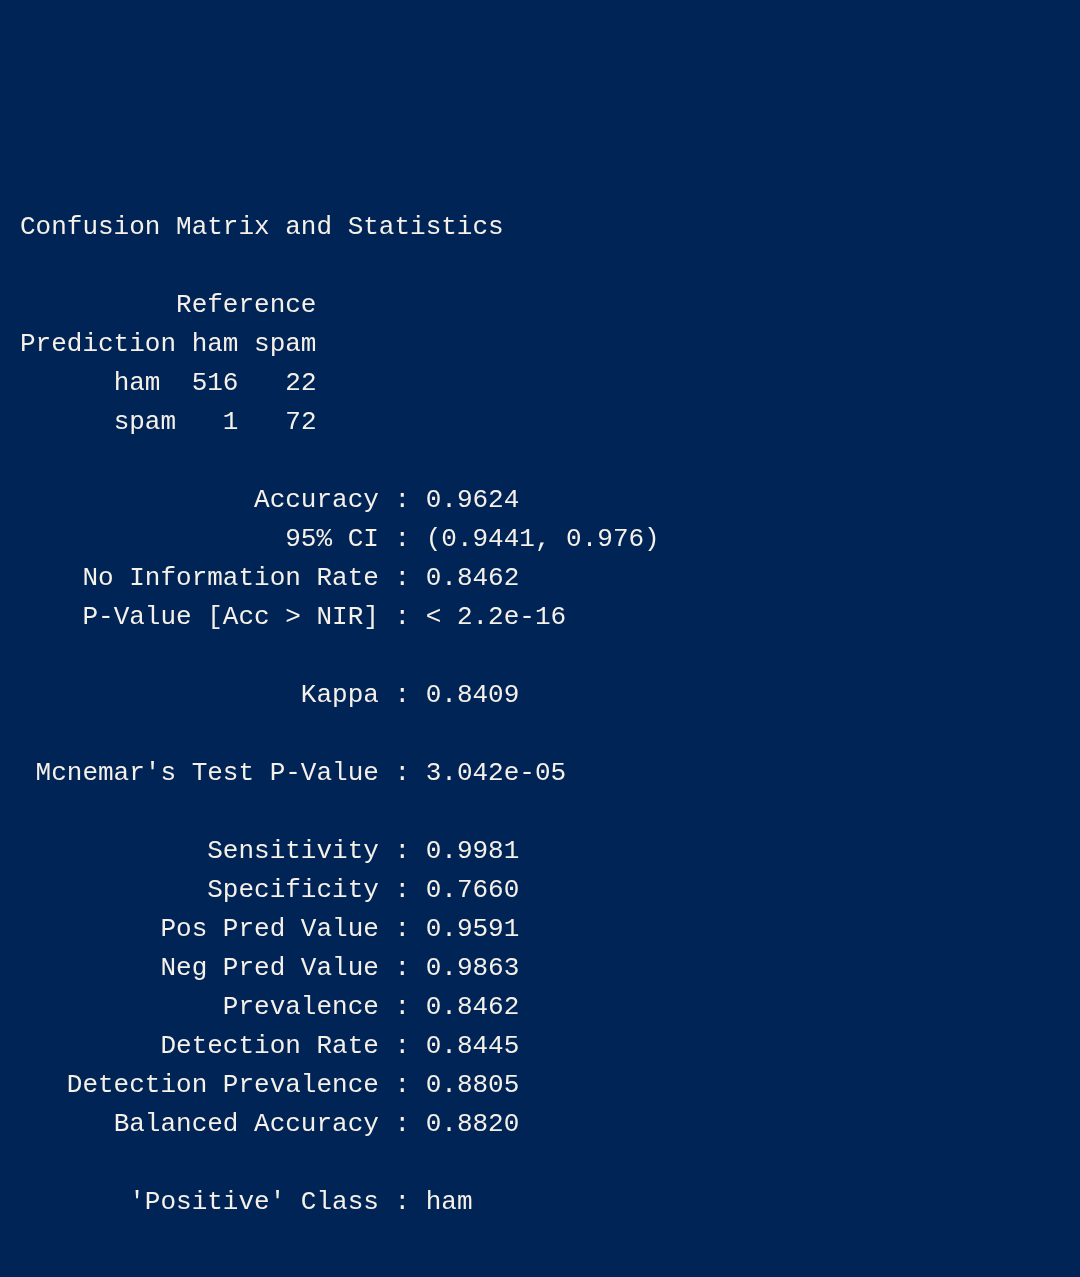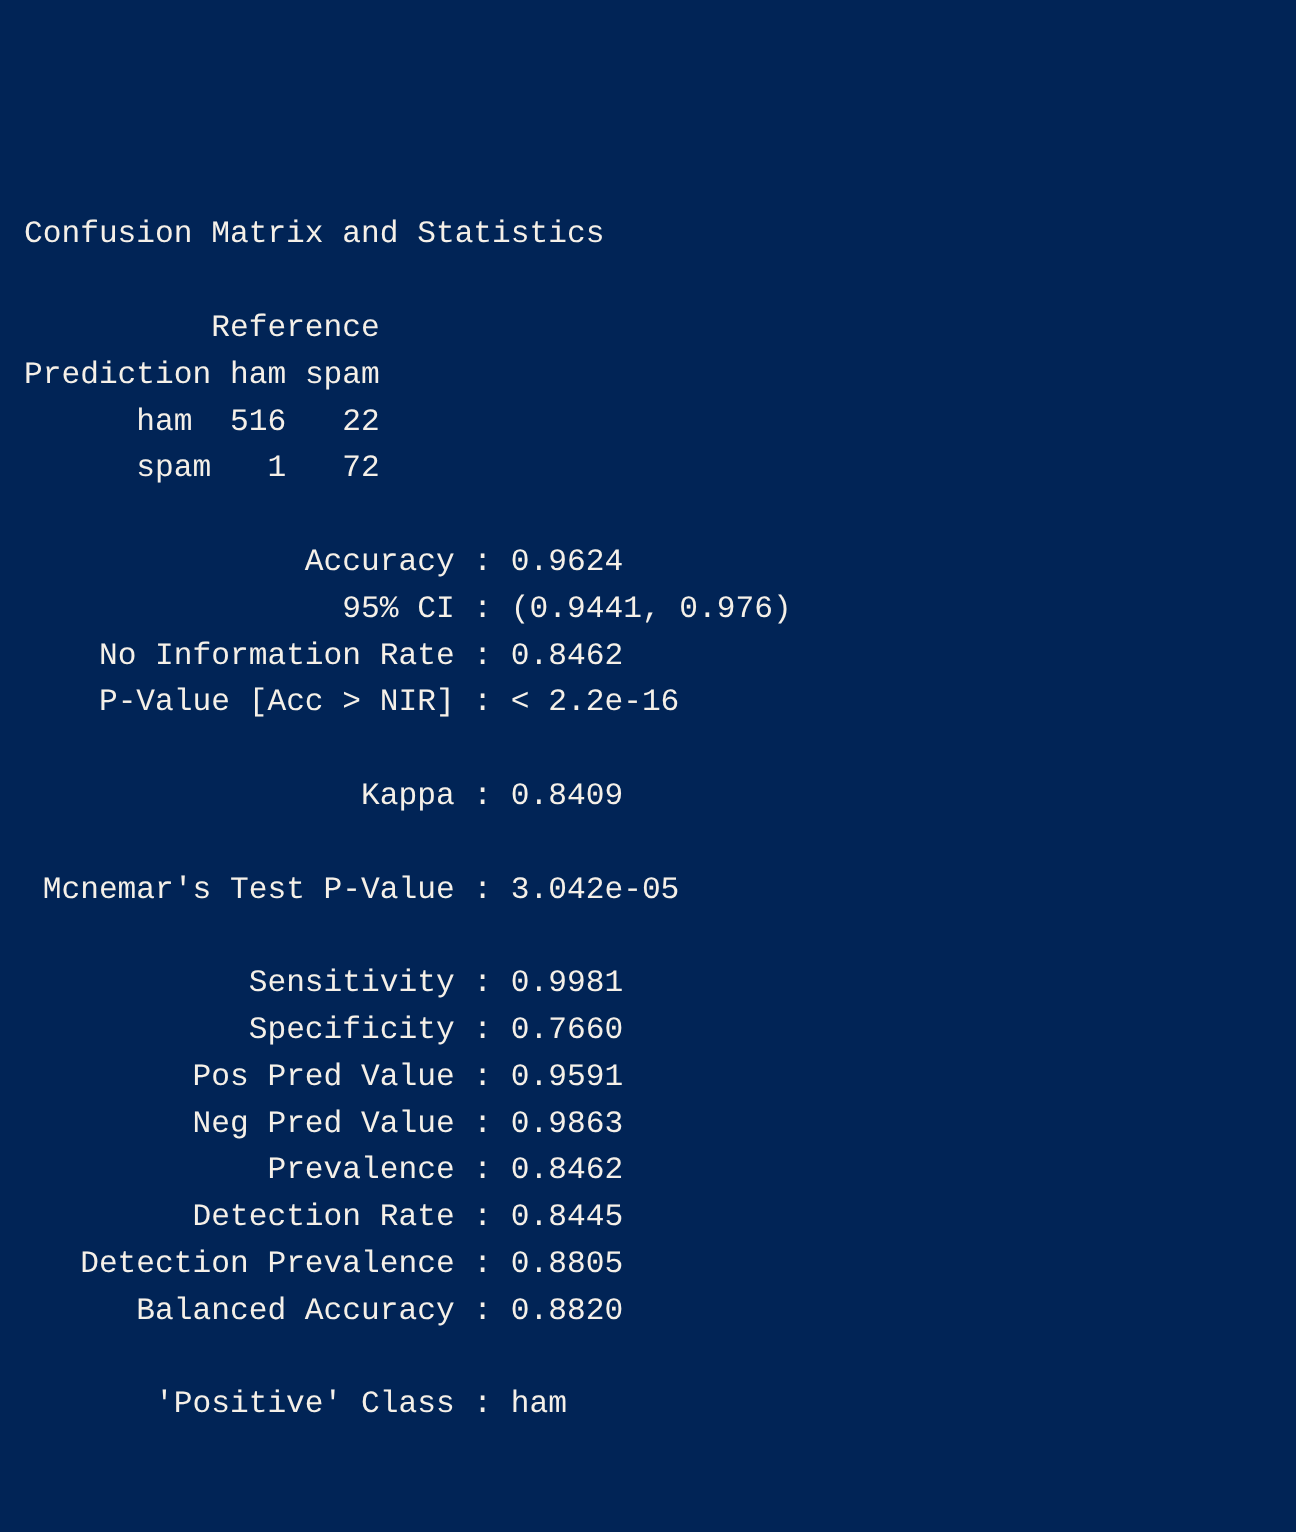--- a/index.html
+++ b/index.html
@@ -7,20 +7,21 @@
       padding: 20px;
       background-color: #012456;
       color: #f5f0e8;
       font-family: 'Consolas', 'Lucida Console', 'Courier New', monospace;
       font-size: 26px;
       line-height: 1.5;
       white-space: pre;
     }
     .terminal-output {
       display: block;
+      margin-top: 32px;
     }
   </style>
 </head>
 <body>
 
 
 
 <div class="terminal-output"><span>Confusion Matrix and Statistics</span>
 
           <span>Reference</span>

